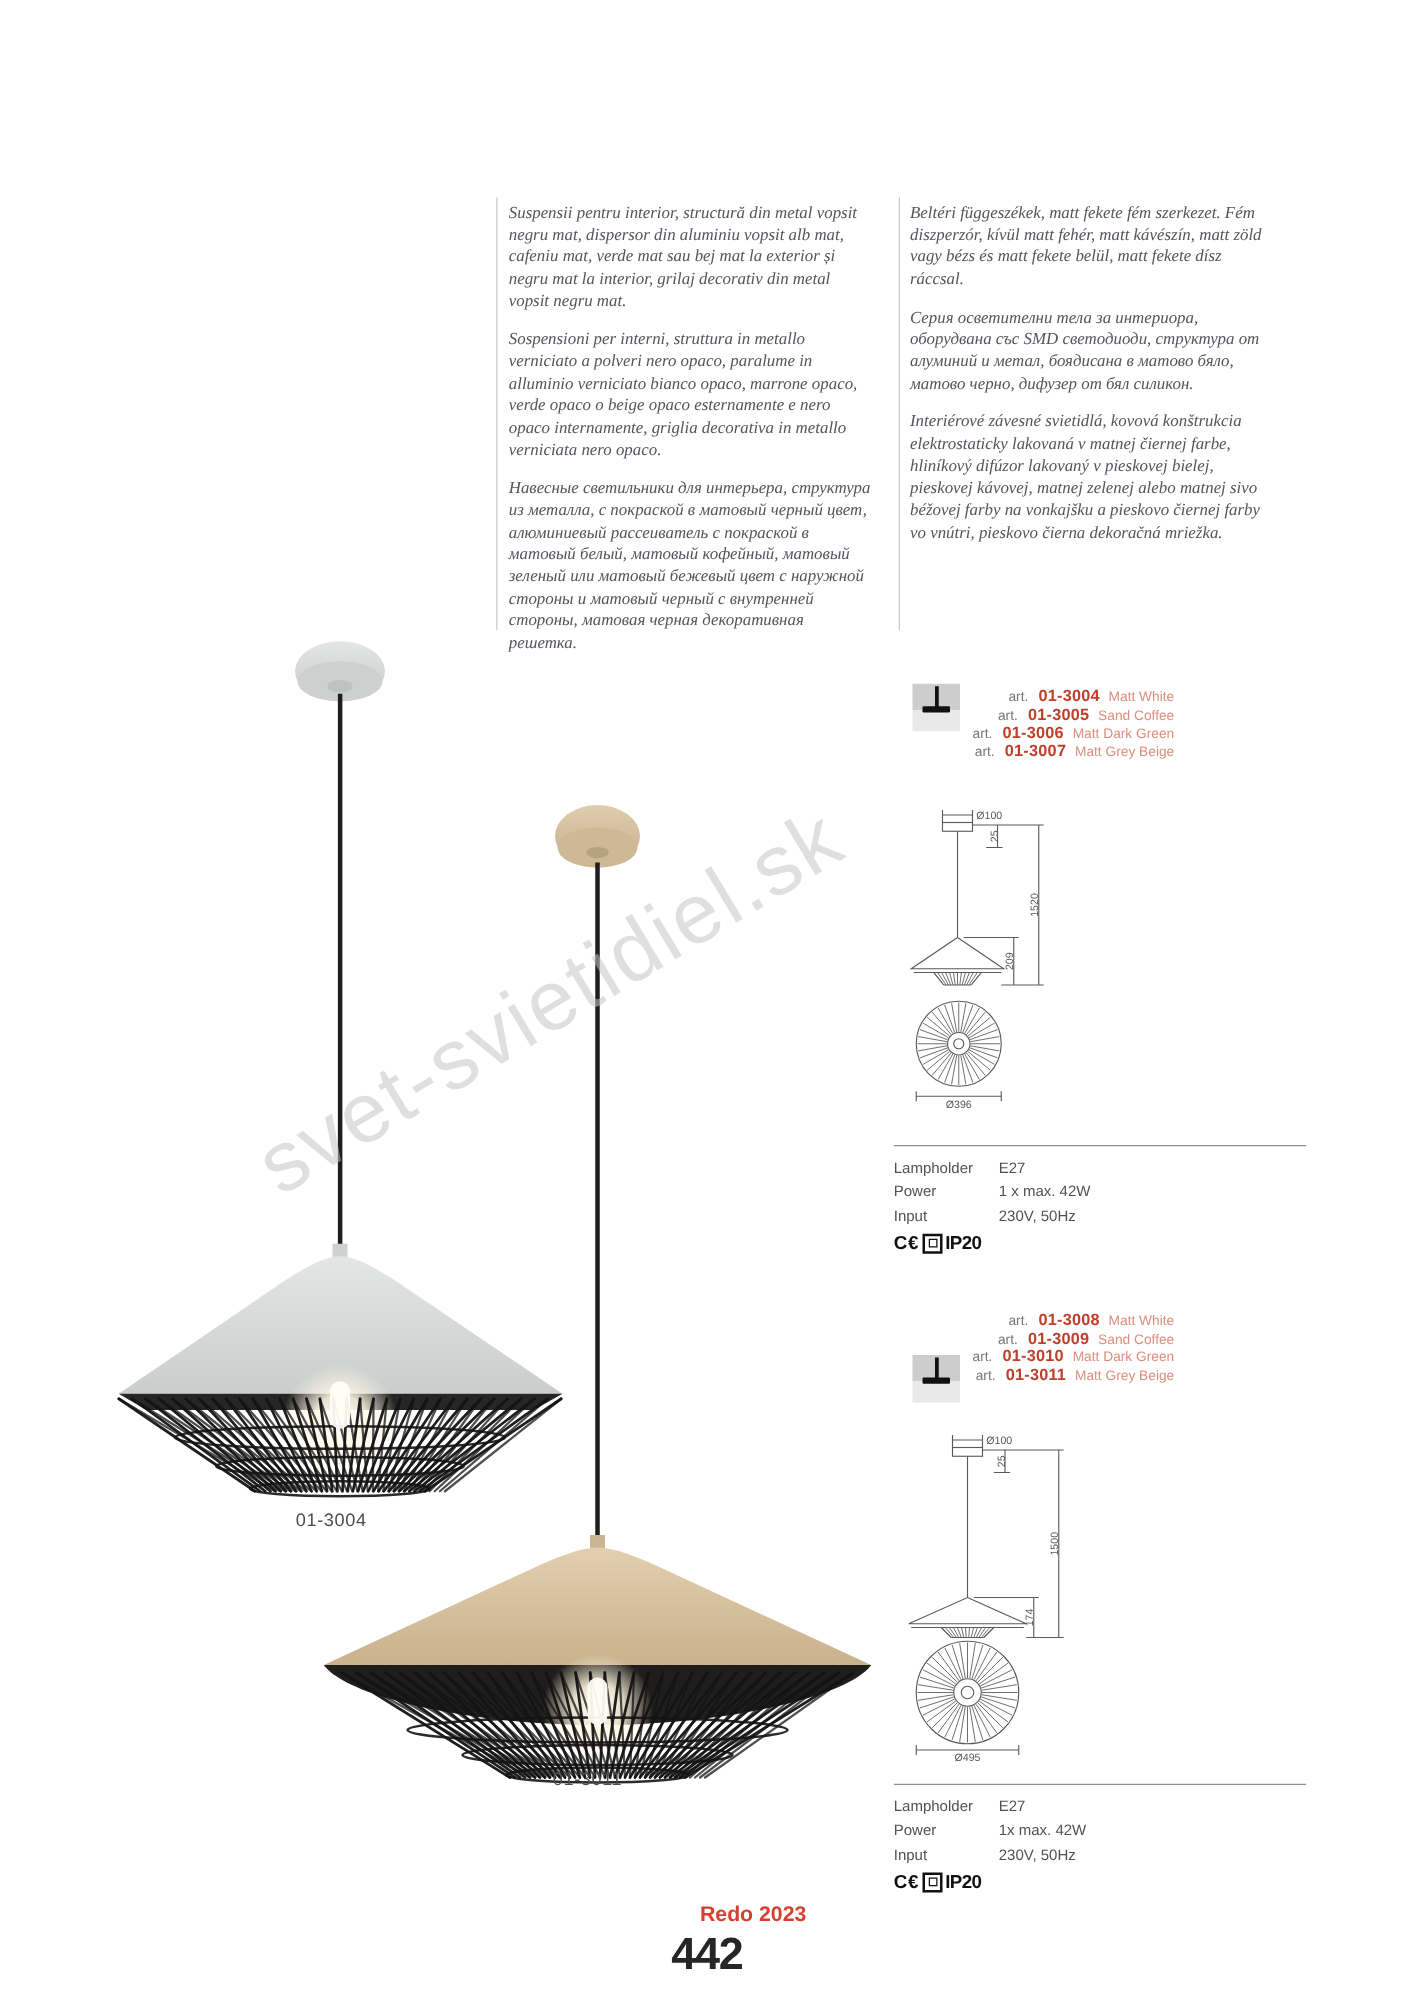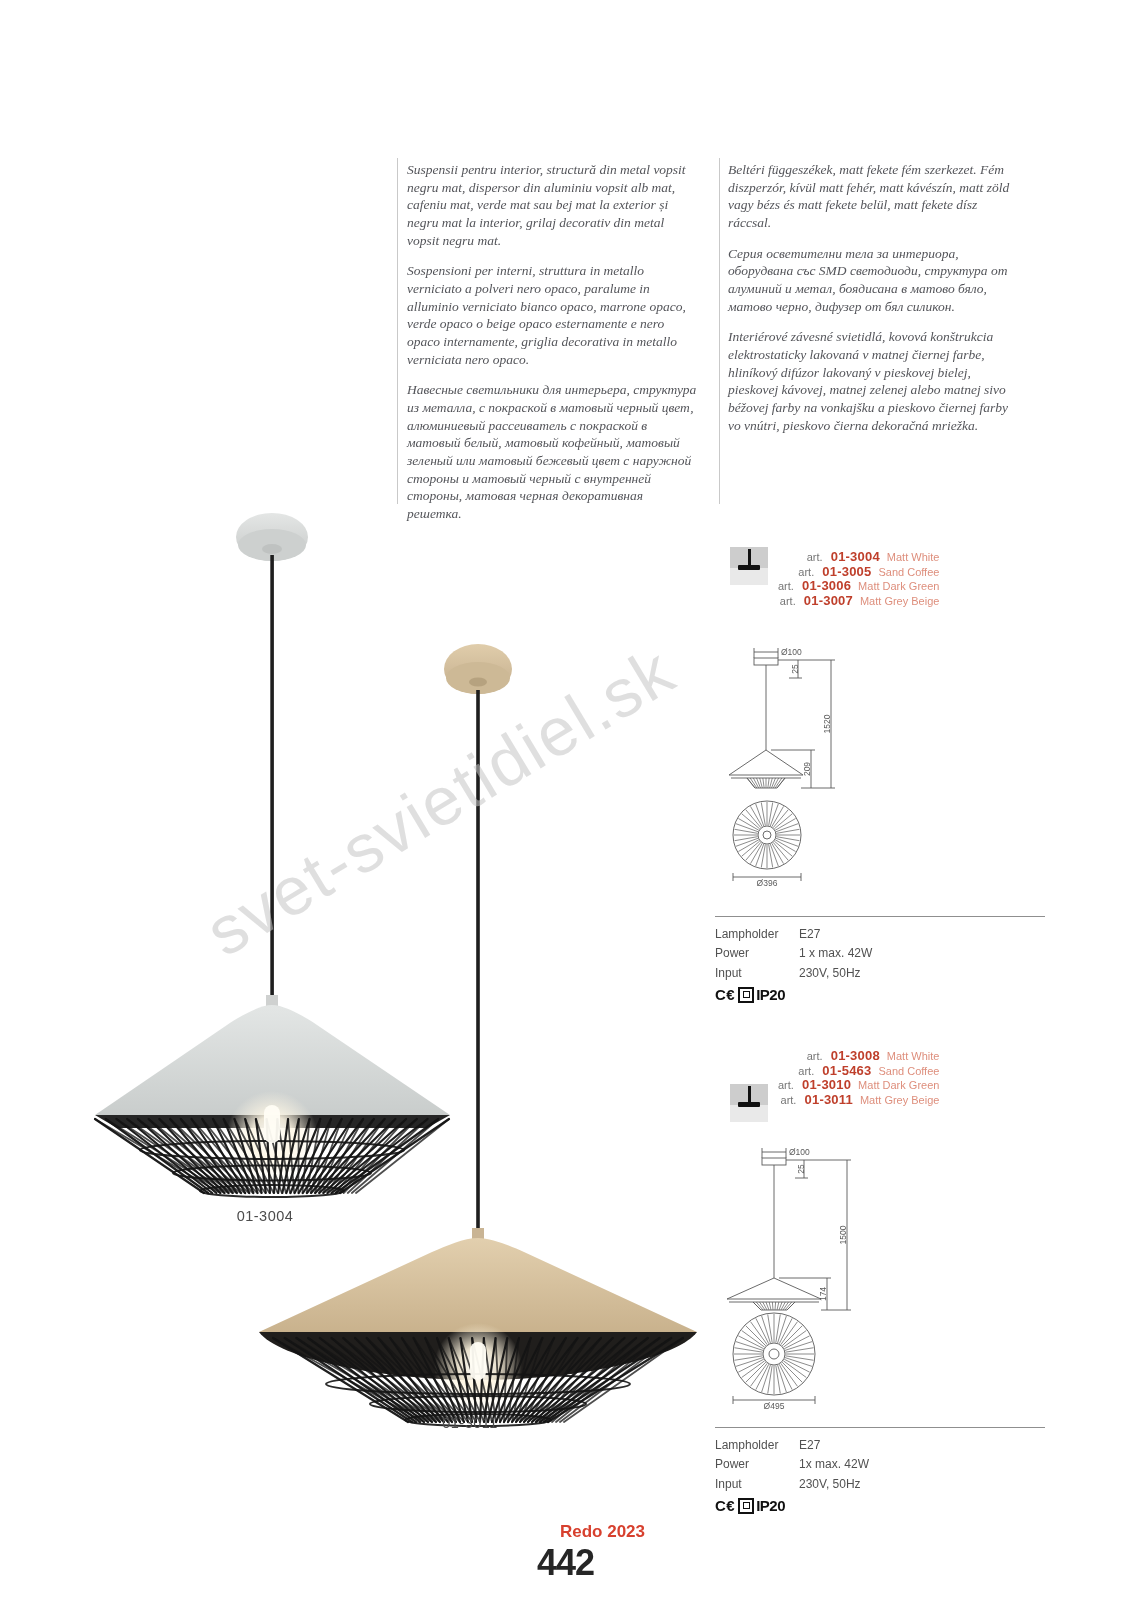--- a/index.html
+++ b/index.html
@@ -429,21 +429,21 @@
       <div class="bar"></div>
   </div>
   <div class="abs art-rows" style="left:778px;top:1048px;">
     <div class="art-row">
       <span class="art-prefix">art.</span>
       <span class="art-code">01-3008</span>
       <span class="art-finish">Matt White</span>
     </div>
     <div class="art-row">
       <span class="art-prefix">art.</span>
-      <span class="art-code">01-5463</span>
+      <span class="art-code">01-3009</span>
       <span class="art-finish">Sand Coffee</span>
     </div>
     <div class="art-row">
       <span class="art-prefix">art.</span>
       <span class="art-code">01-3010</span>
       <span class="art-finish">Matt Dark Green</span>
     </div>
     <div class="art-row">
       <span class="art-prefix">art.</span>
       <span class="art-code">01-3011</span>

